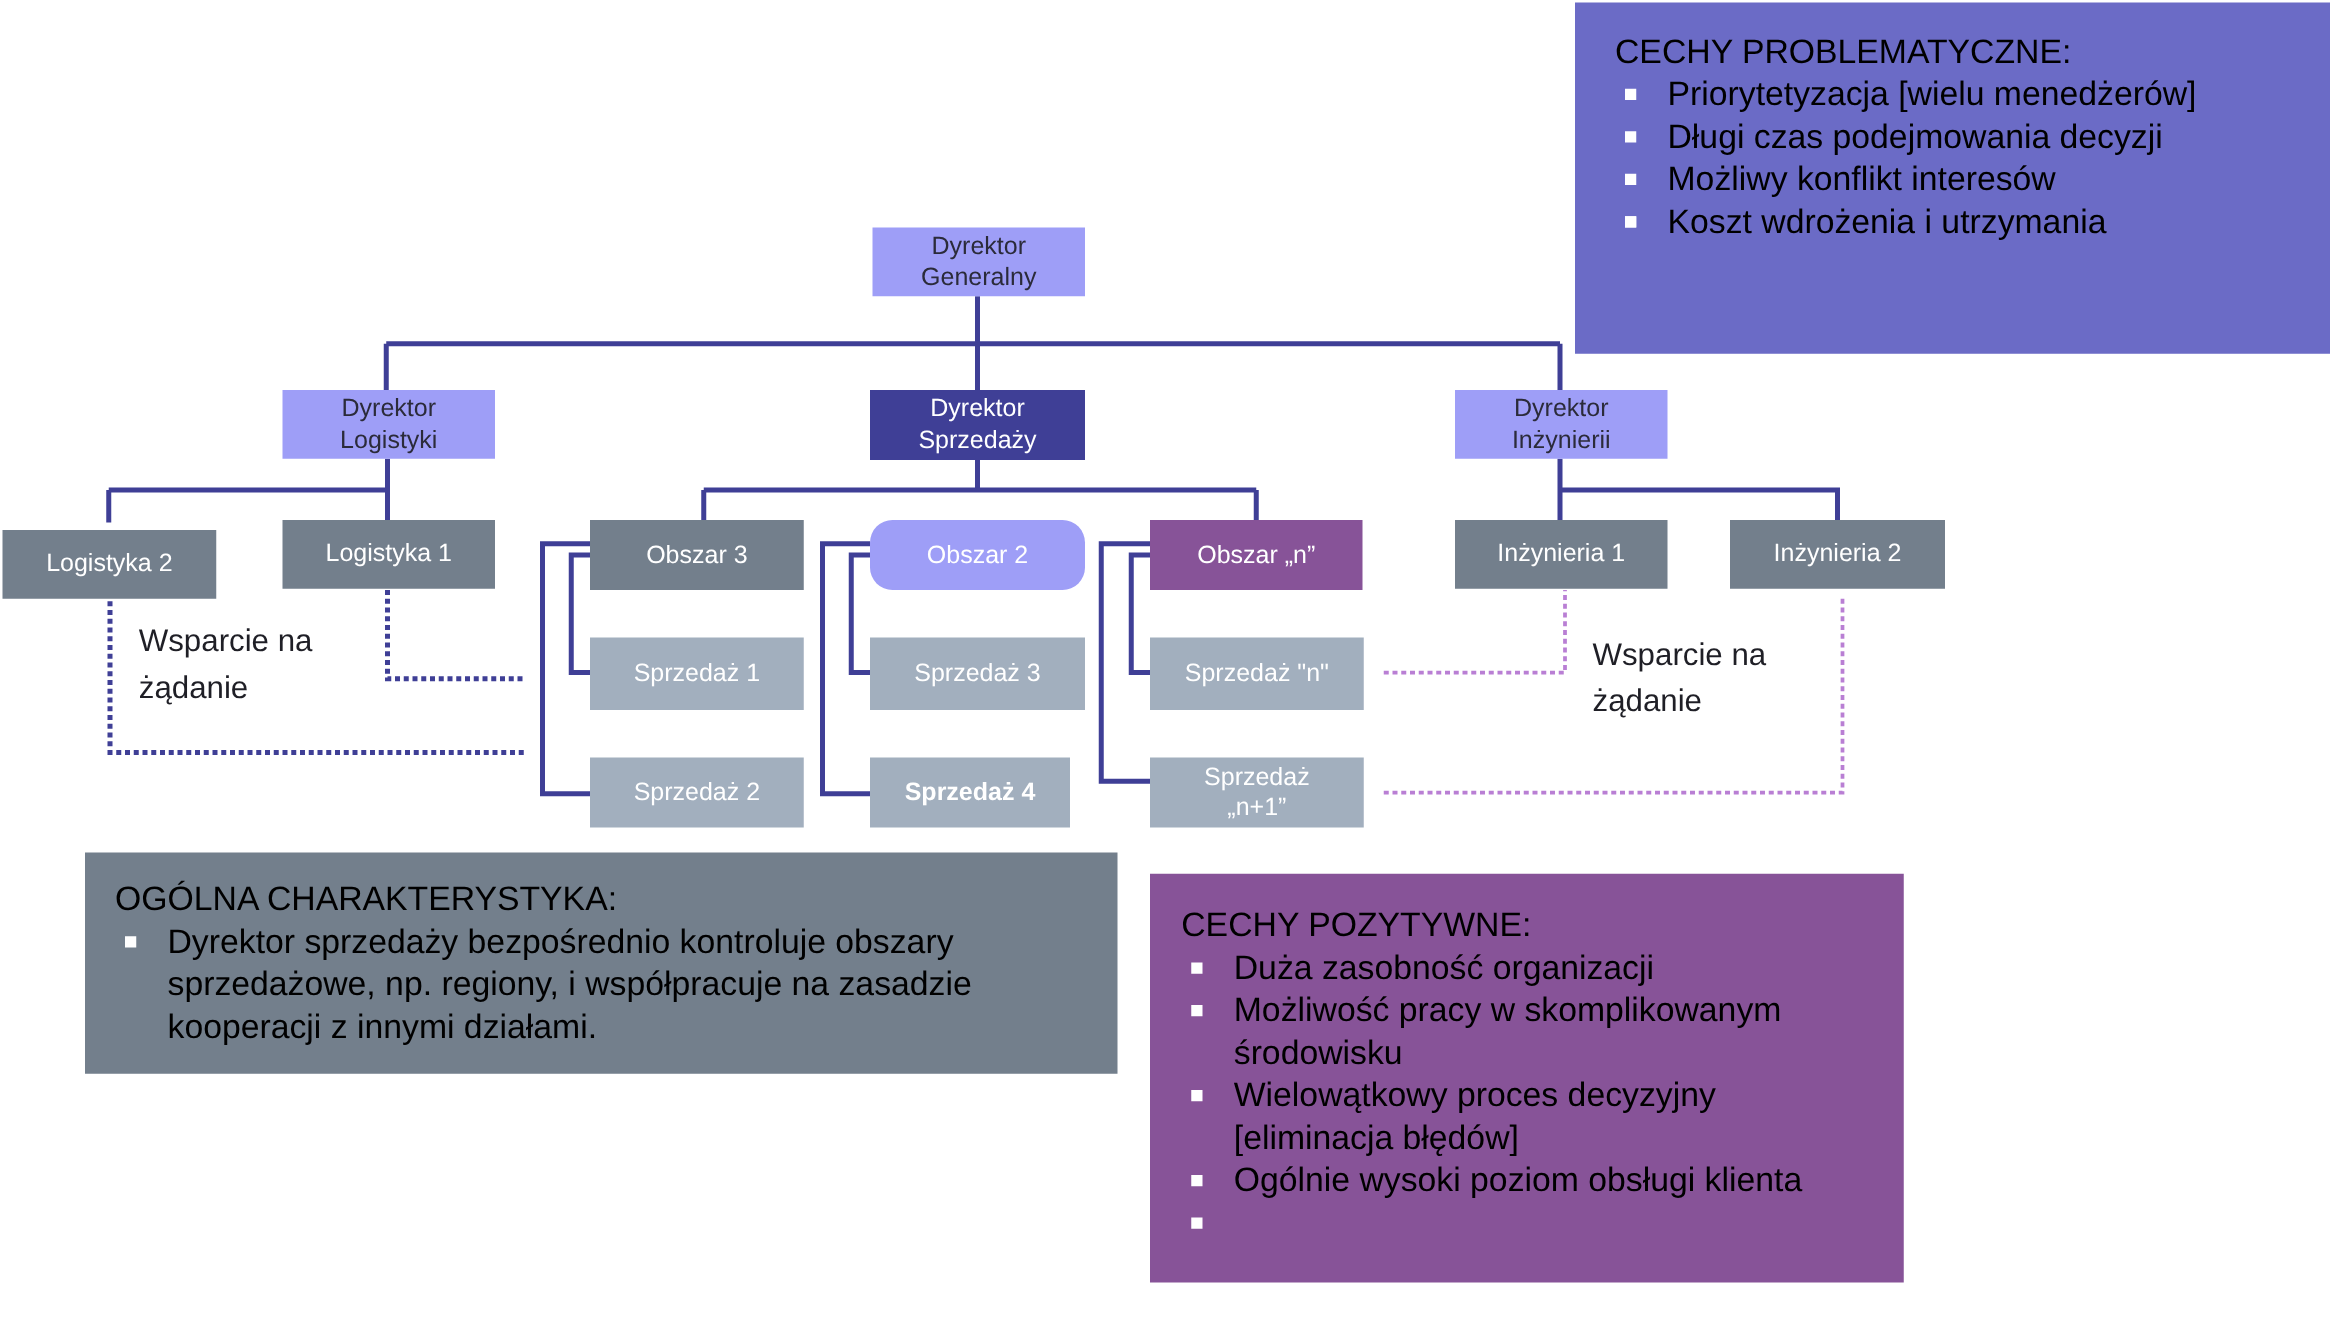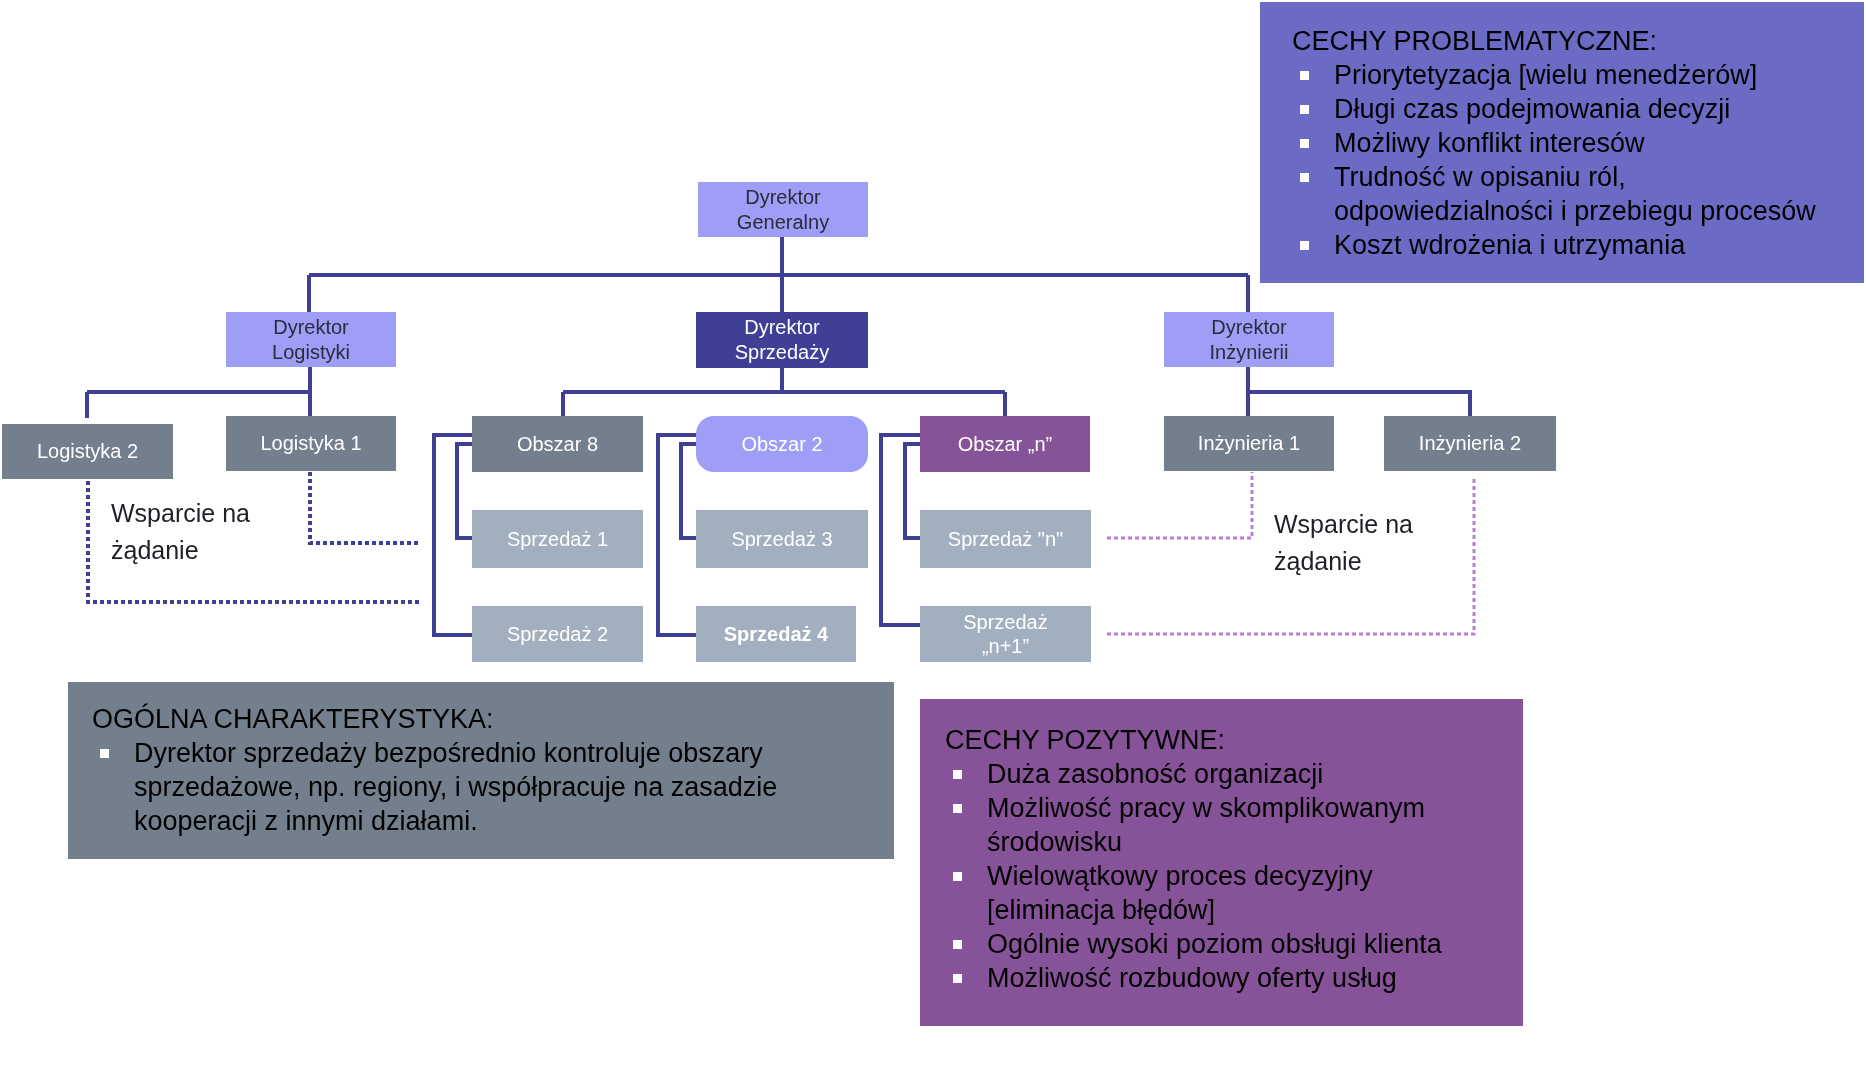--- a/index.html
+++ b/index.html
@@ -64,21 +64,21 @@
 Inżynierii</span>
 </div>
 
 <div class="node n-grey" style="left:2px;top:424px;width:171px;height:55px;">
   <span>Logistyka 2</span>
 </div>
 <div class="node n-grey" style="left:226px;top:416px;width:170px;height:55px;">
   <span>Logistyka 1</span>
 </div>
 <div class="node n-grey" style="left:472px;top:416px;width:171px;height:56px;">
-  <span>Obszar 8</span>
+  <span>Obszar 3</span>
 </div>
 <div class="node n-periw" style="left:696px;top:416px;width:172px;height:56px;">
   <span>Obszar 2</span>
 </div>
 <div class="node n-purple" style="left:920px;top:416px;width:170px;height:56px;">
   <span>Obszar „n”</span>
 </div>
 <div class="node n-grey" style="left:1164px;top:416px;width:170px;height:55px;">
   <span>Inżynieria 1</span>
 </div>
@@ -110,22 +110,21 @@
 żądanie</div>
 <div class="support" style="left:1274px;top:506px;white-space:pre-line;">Wsparcie na
 żądanie</div>
 
 <div class="panel" id="p-problem">
   <h3>CECHY PROBLEMATYCZNE:</h3>
   <ul>
     <li><span class="bullet"></span><span>Priorytetyzacja [wielu menedżerów]</span></li>
     <li><span class="bullet"></span><span>Długi czas podejmowania decyzji</span></li>
     <li><span class="bullet"></span><span>Możliwy konflikt interesów</span></li>
-    <li style="white-space:pre-line"><span class="bullet"></span><span>Trudność w opisaniu ról,
-odpowiedzialności i przebiegu procesów</span></li>
+    <li style="white-space:pre-line"><span class="bullet"></span></li>
     <li><span class="bullet"></span><span>Koszt wdrożenia i utrzymania</span></li>
   </ul>
 </div>
 
 <div class="panel" id="p-general">
   <h3>OGÓLNA CHARAKTERYSTYKA:</h3>
   <ul>
     <li style="white-space:pre-line"><span class="bullet"></span><span>Dyrektor sprzedaży bezpośrednio kontroluje obszary
 sprzedażowe, np. regiony, i współpracuje na zasadzie
 kooperacji z innymi działami.</span></li>
@@ -134,15 +133,15 @@
 
 <div class="panel" id="p-positive">
   <h3>CECHY POZYTYWNE:</h3>
   <ul>
     <li><span class="bullet"></span><span>Duża zasobność organizacji</span></li>
     <li style="white-space:pre-line"><span class="bullet"></span><span>Możliwość pracy w skomplikowanym
 środowisku</span></li>
     <li style="white-space:pre-line"><span class="bullet"></span><span>Wielowątkowy proces decyzyjny
 [eliminacja błędów]</span></li>
     <li><span class="bullet"></span><span>Ogólnie wysoki poziom obsługi klienta</span></li>
-    <li><span class="bullet"></span><span>Możliwość rozbudowy oferty usług</span></li>
+    <li><span class="bullet"></span></li>
   </ul>
 </div>
 
 </body></html>

